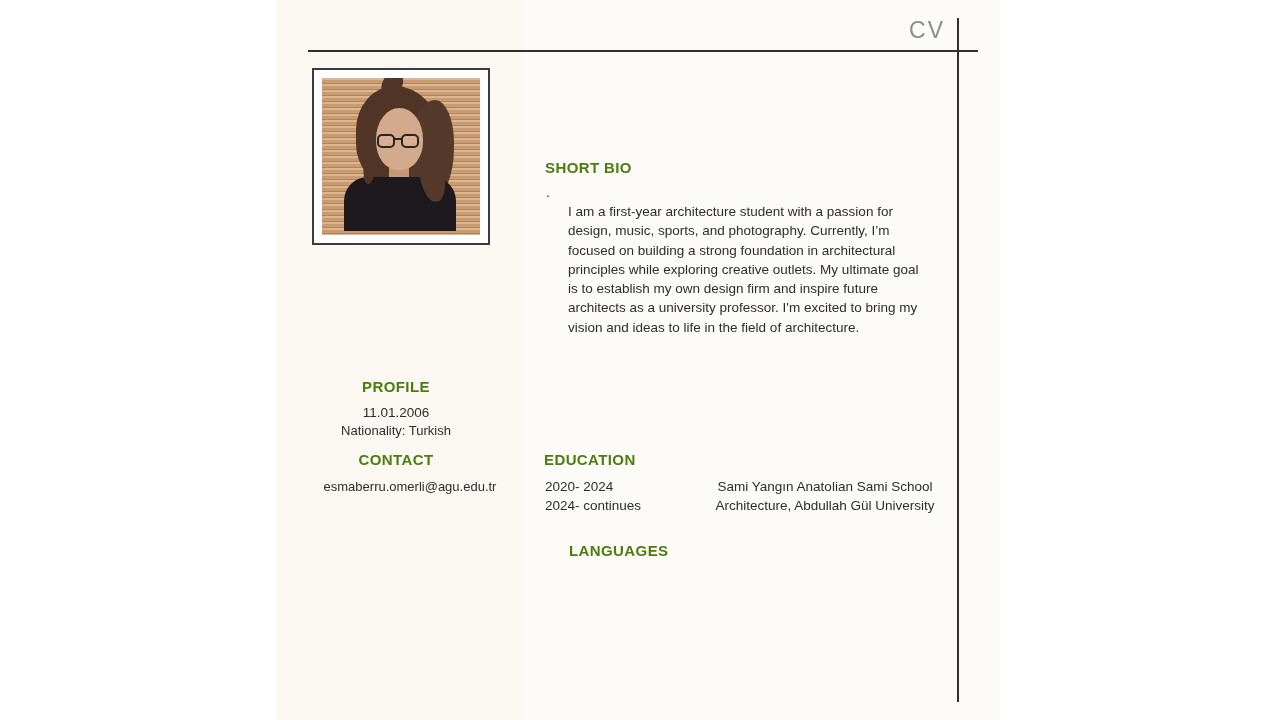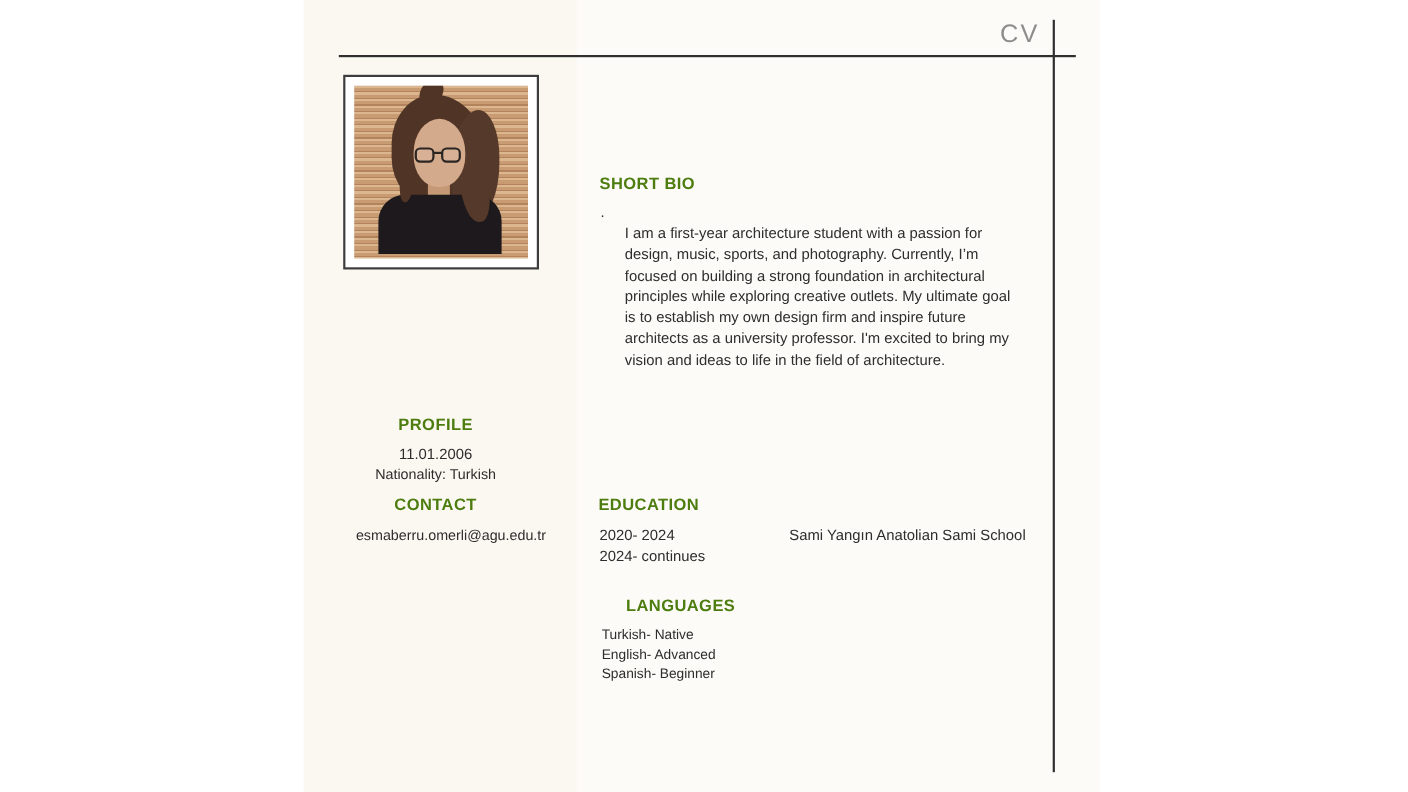--- a/index.html
+++ b/index.html
@@ -116,23 +116,19 @@
   <div class="contact-email">esmaberru.omerli@agu.edu.tr</div>
 
   <div class="heading edu-heading">EDUCATION</div>
   <div class="edu-rows">
     <div class="edu-row">
       <div class="edu-period">2020- 2024</div>
       <div class="edu-institution">Sami Yangın Anatolian Sami School</div>
     </div>
     <div class="edu-row">
       <div class="edu-period">2024- continues</div>
+      <div class="edu-institution">Architecture, Abdullah Gül University</div>
     </div>
   </div>
 
   <div class="heading lang-heading">LANGUAGES</div>
-  <div class="lang-items">
-    <div class="lang-item">Turkish- Native</div>
-    <div class="lang-item">English- Advanced</div>
-    <div class="lang-item">Spanish- Beginner</div>
-  </div>
 
 </div>
 
 </body></html>

